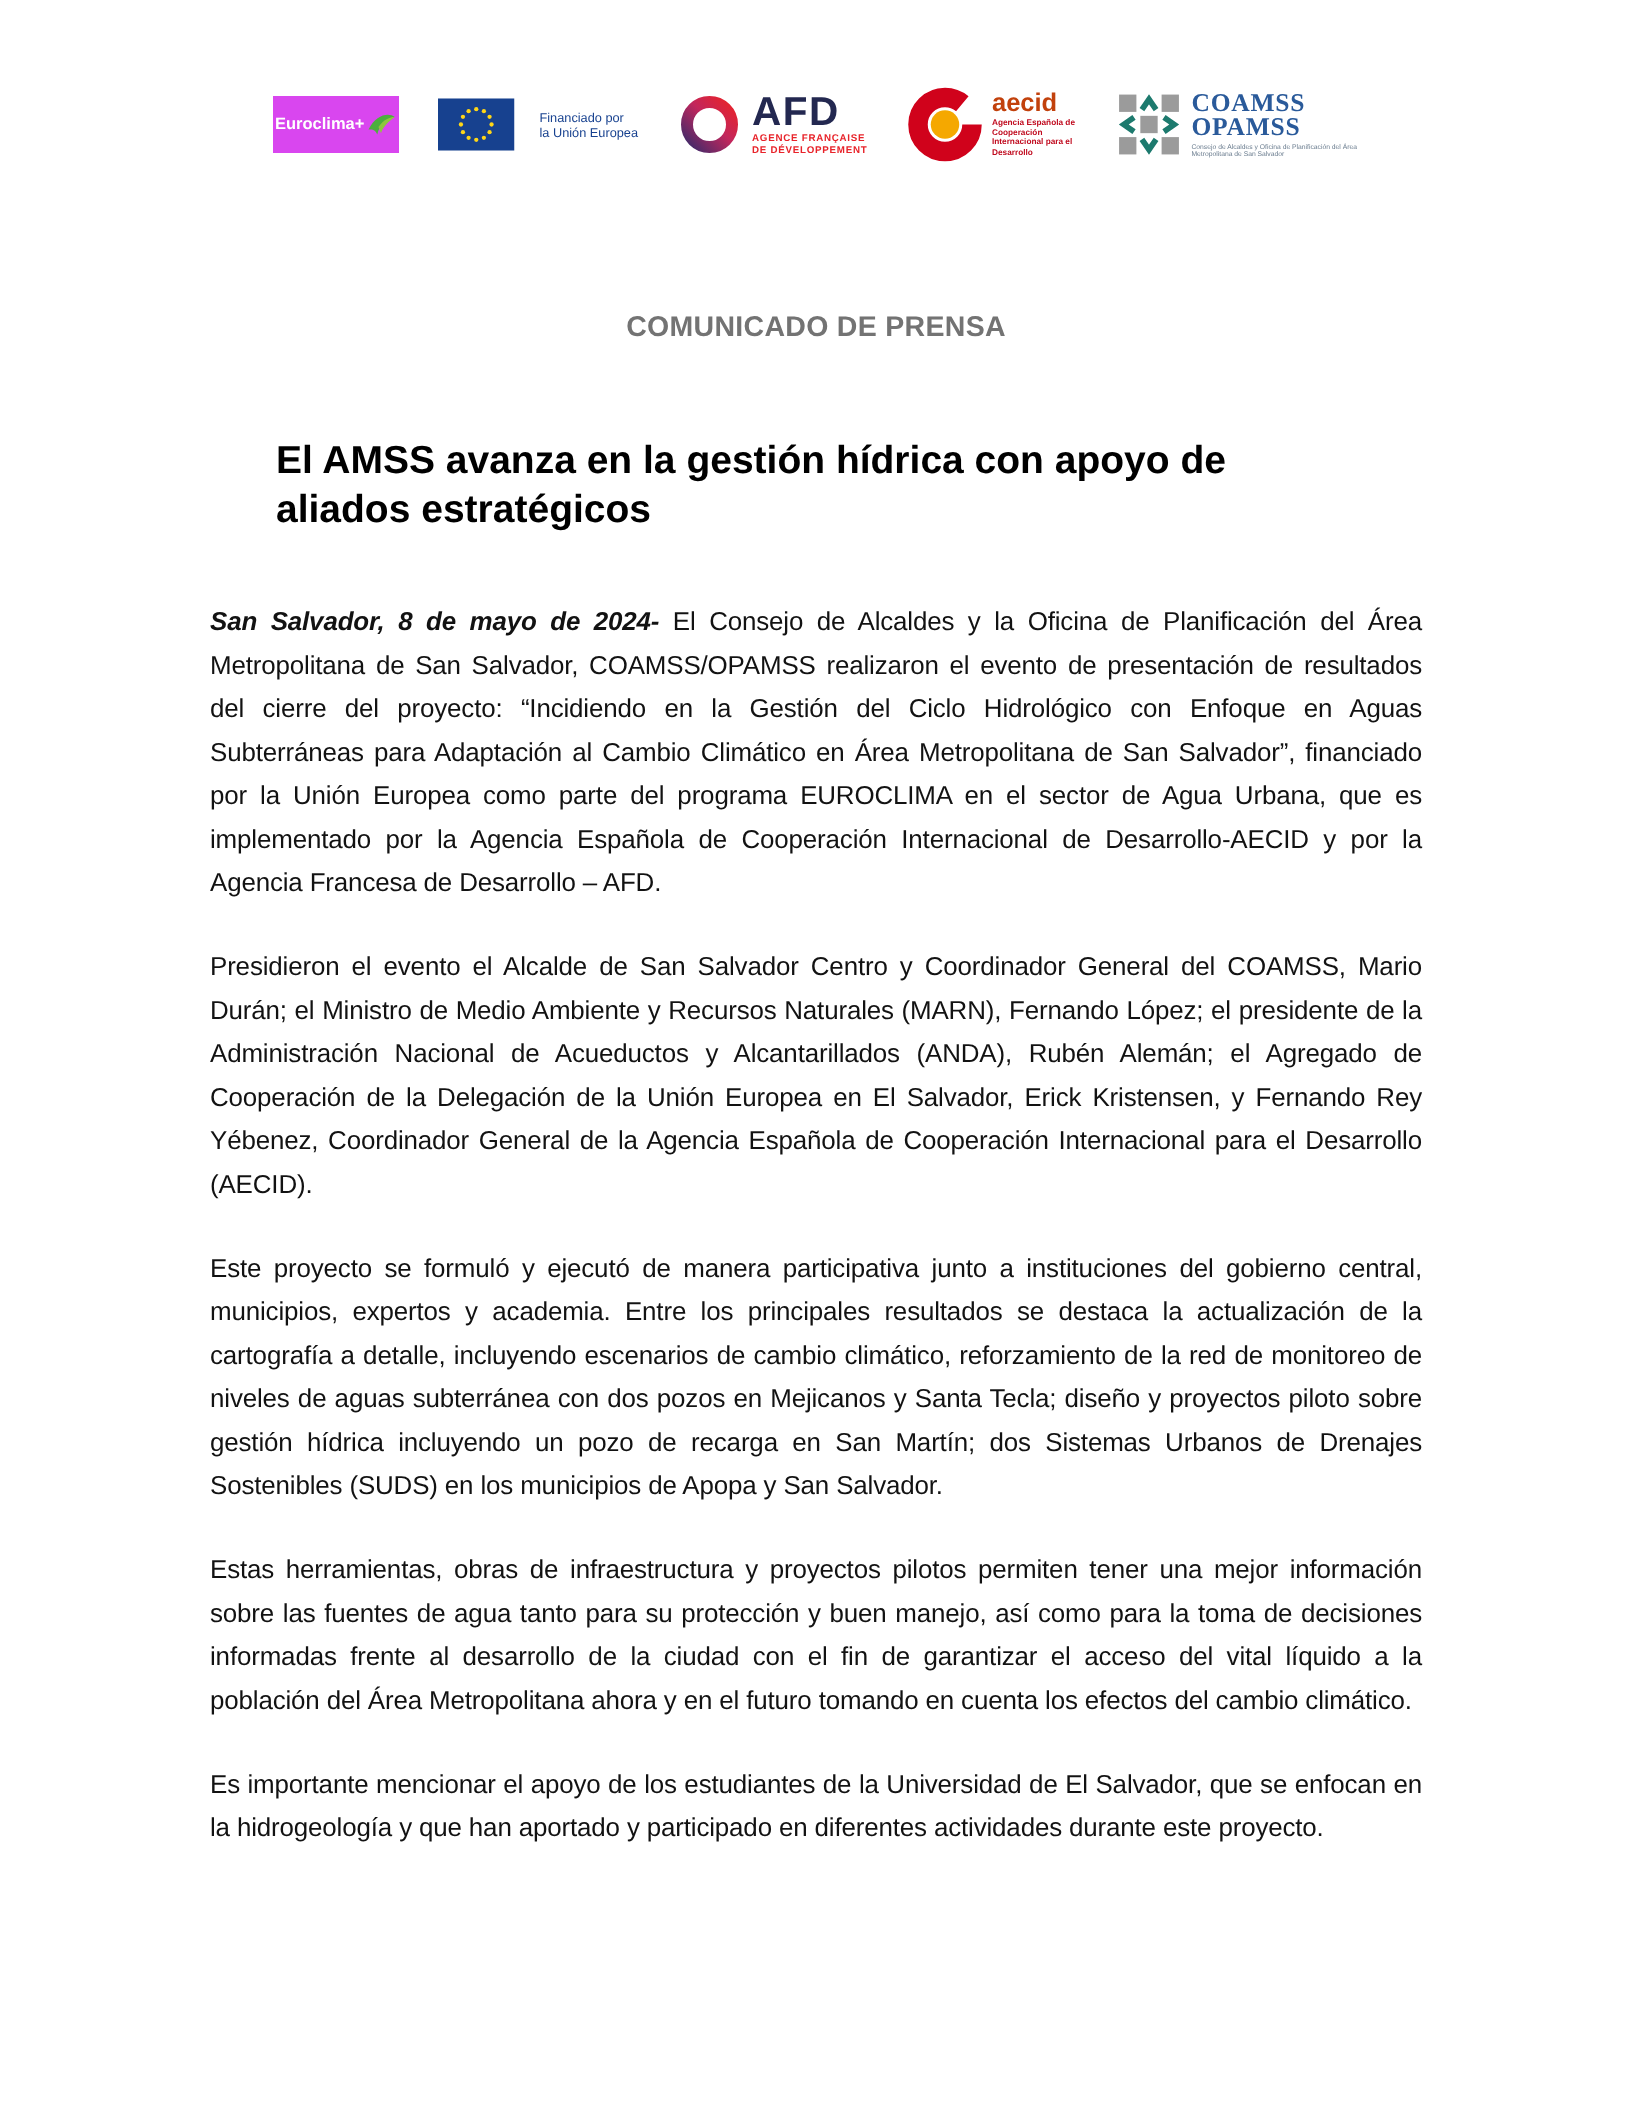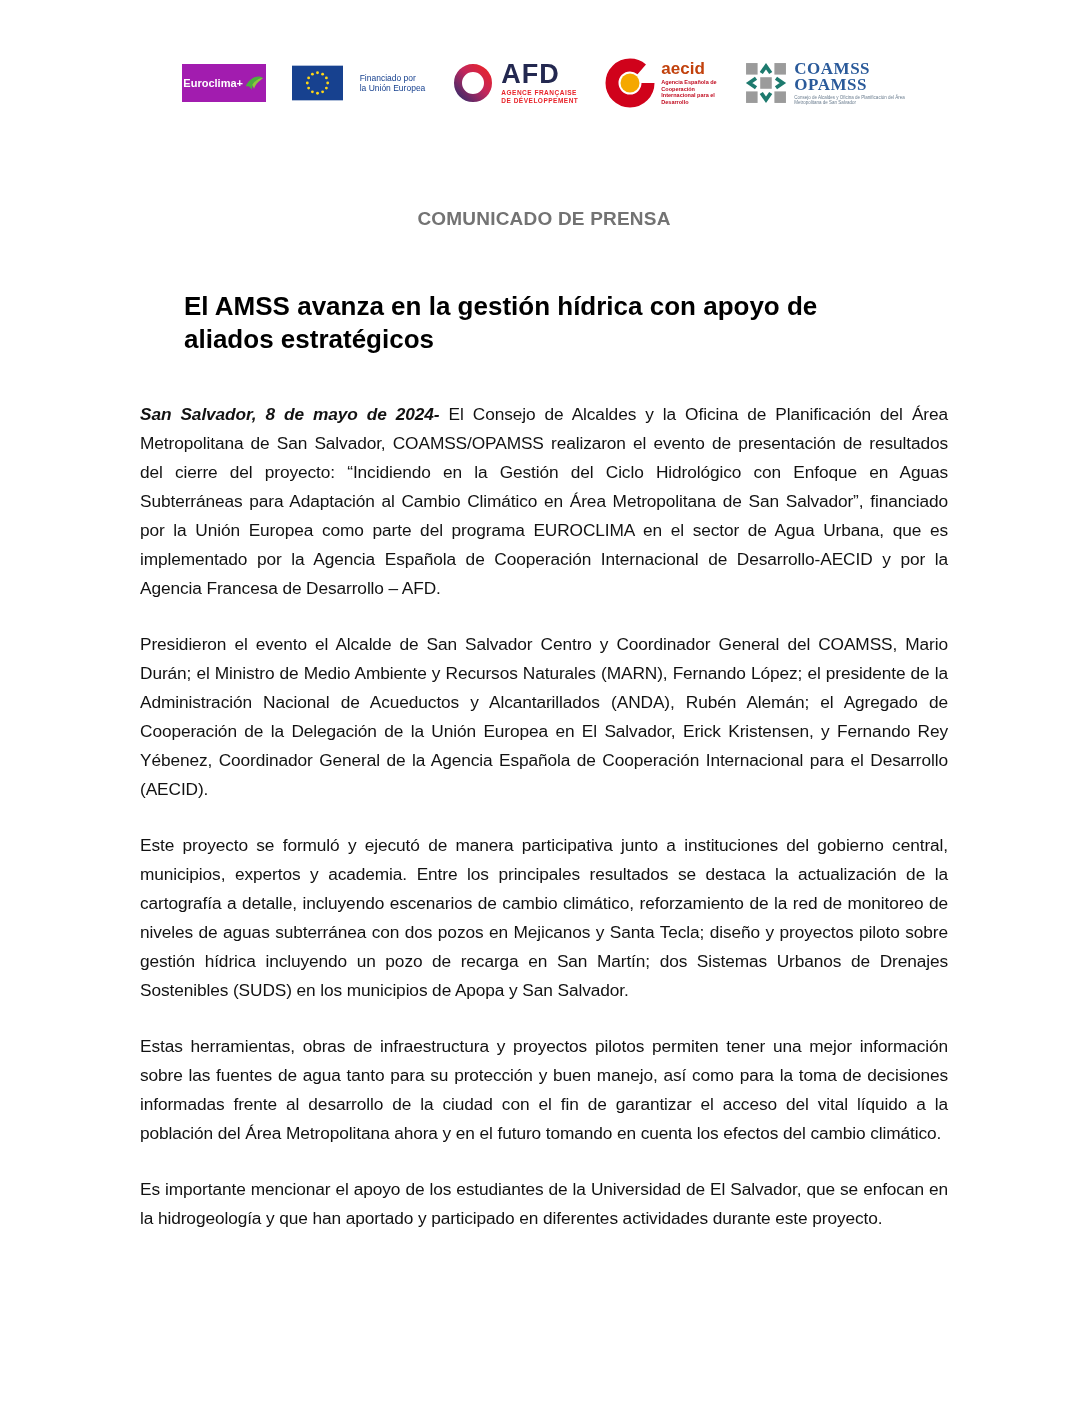--- a/index.html
+++ b/index.html
@@ -27,21 +27,21 @@
 
   
   .logo-gh { position: relative; width: 138px; height: 74px; }
   .gh-icon { position: absolute; left: 6px; top: 0; width: 46px; height: 60px; }
   .gh-text { position: absolute; left: 10px; top: 37px; white-space: nowrap; }
   .gh-title { font-size: 15px; font-weight: bold; color: #1c3e77; }
   .gh-sub { font-size: 10.5px; font-weight: bold; color: #2a93a8; text-align: right; letter-spacing: 1px; margin-top: 2px; }
 
   
   .logo-ec {
-    width: 84px; height: 38px; background: #a21caf;
+    width: 84px; height: 38px; background: #d946ef;
     display: flex; align-items: center; justify-content: center; gap: 1px;
   }
   .ec-label { color: #ffffff; font-weight: bold; font-size: 11px; }
   .ec-swoosh { width: 20px; height: 20px; }
 
   
   .logo-eu { gap: 7px; }
   .eu-flag { width: 51px; height: 36px; display: block; }
   .eu-caption { font-size: 8.5px; font-weight: normal; color: #17418f; line-height: 10px; margin-left: 10px; }
 

